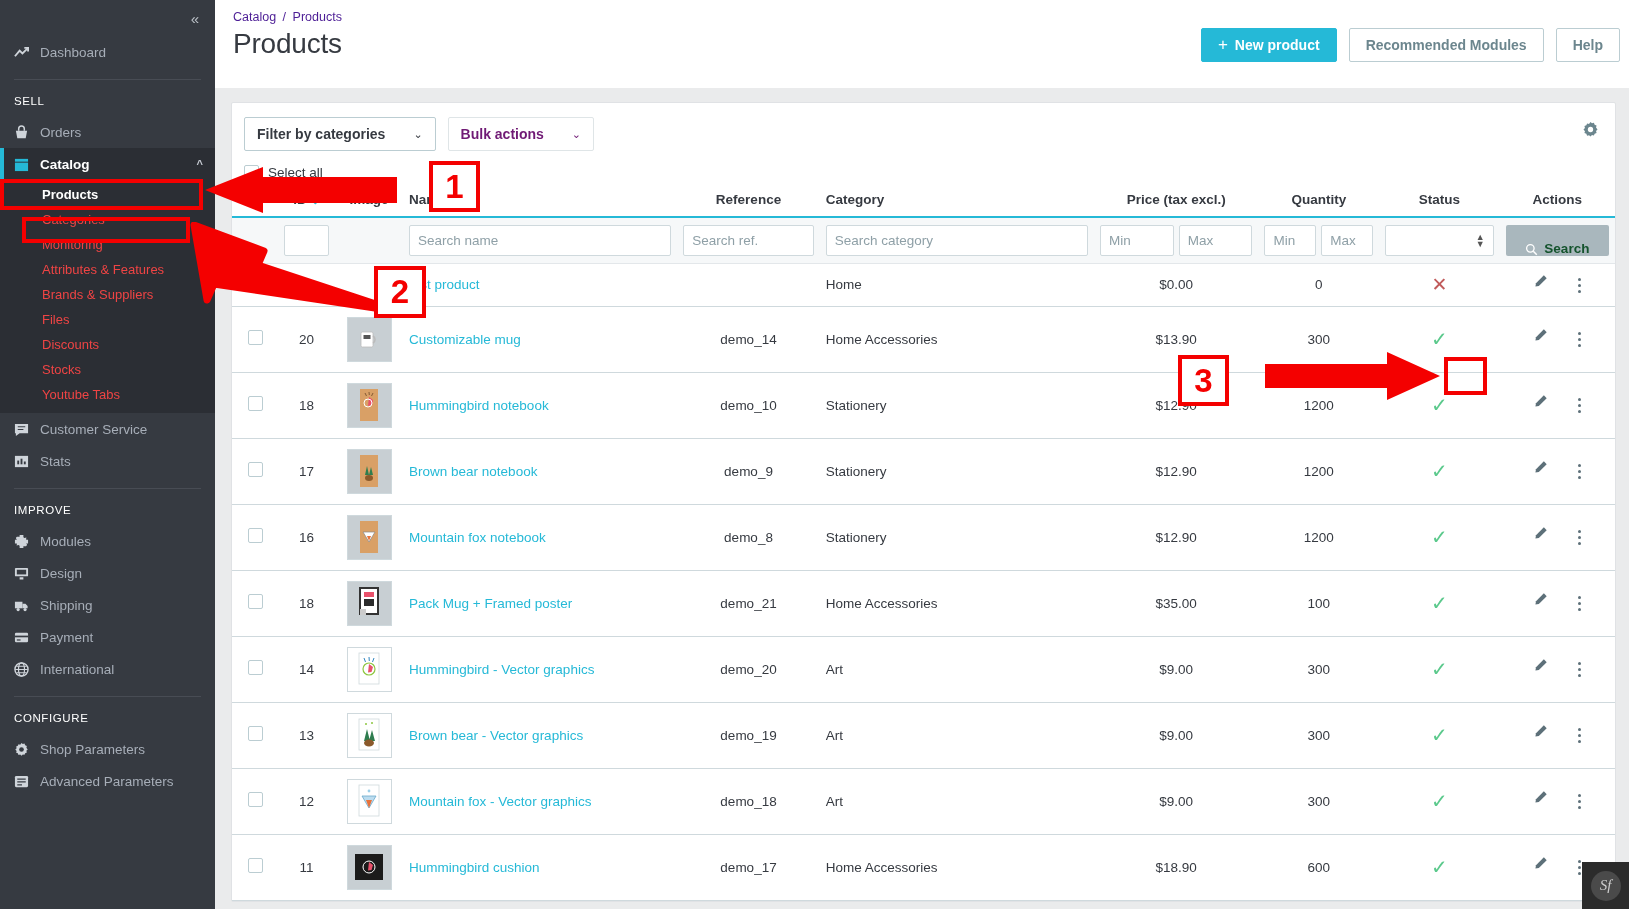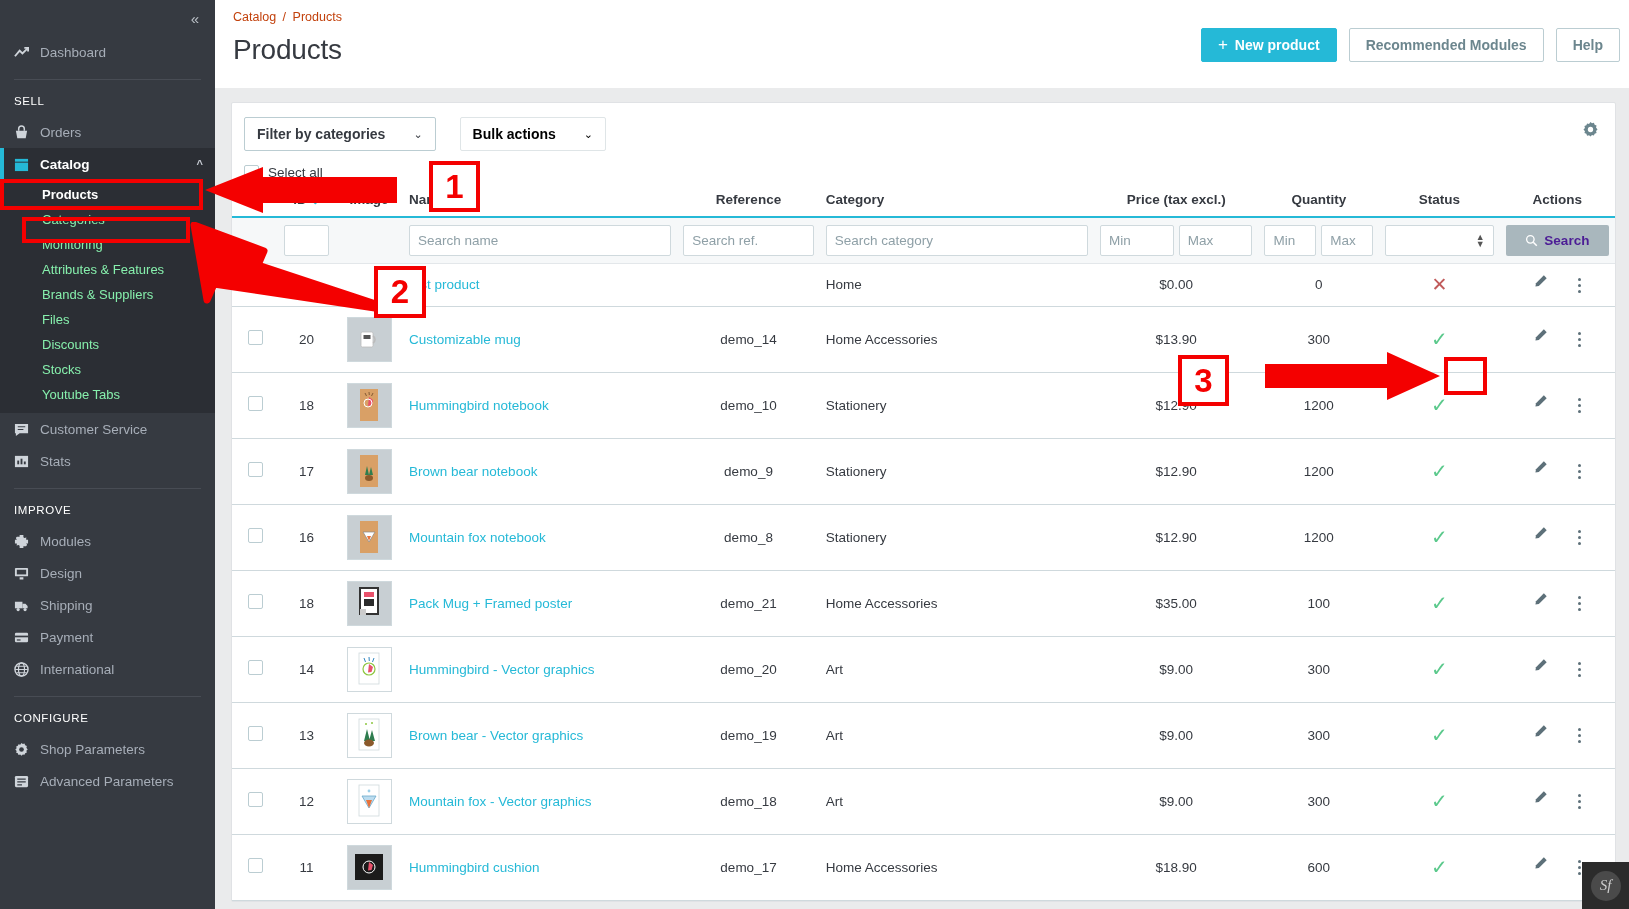--- a/index.html
+++ b/index.html
@@ -31,50 +31,50 @@
     content: ""; position: absolute; left: 0; top: 0; bottom: 0; width: 4px; background: #25b9d7;
   }
   .nav-chevron { margin-left: auto; margin-right: 12px; font-size: 11px; color: #c6cbd2; }
   .nav-sep { height: 1px; background: #484c54; margin: 11px 14px 11px 14px; }
   .nav-section {
     color: #ffffff; font-size: 11.5px; font-weight: normal; letter-spacing: .6px;
     padding: 4px 0 9px 14px;
   }
   .submenu { background: #2b2e34; padding: 2px 0 6px 0; }
   .sub-item {
-    display: block; padding: 5px 0 5px 42px; color: #86efac; font-size: 13px; cursor: pointer;
+    display: block; padding: 5px 0 5px 42px; color: #ef4444; font-size: 13px; cursor: pointer;
     white-space: nowrap;
   }
   .sub-item.active { color: #ffffff; font-weight: bold; }
 
   
   .main { flex: 1 1 auto; height: 909px; background: #eaebec; position: relative; overflow: hidden; }
   .page-head { background: #ffffff; padding: 10px 20px 14px 18px; position: relative; height: 88px; }
-  .breadcrumb { font-size: 12.5px; color: #c2410c; margin-bottom: 10px; }
+  .breadcrumb { font-size: 12.5px; color: #4c1d95; margin-bottom: 4px; }
   .breadcrumb .sep { margin: 0 3px; }
   .page-title { font-size: 28px; color: #363a41; font-weight: normal; letter-spacing: -.2px; }
   .head-actions { position: absolute; right: 9px; top: 28px; display: flex; gap: 12px; align-items: stretch; }
   .btn {
     font-size: 14px; font-weight: bold; border-radius: 2px; padding: 0 16px;
     height: 34px; display: flex; align-items: center; justify-content: center;
     cursor: pointer; white-space: nowrap;
   }
   .btn-primary { background: #25b9d7; color: #fff; border: 1px solid #25b9d7; }
   .btn-primary .plus { font-size: 17px; font-weight: normal; margin-right: 7px; }
   .btn-outline { background: #fff; color: #6c868e; border: 1px solid #bbcdd2; }
 
   .content { padding: 14px 13px 0 16px; }
   .card { background: #fff; border: 1px solid #e0e2e5; border-radius: 2px; position: relative; }
-  .card-toolbar { display: flex; align-items: center; padding: 14px 14px 6px 12px; gap: 24px; position: relative; }
+  .card-toolbar { display: flex; align-items: center; padding: 14px 14px 6px 12px; gap: 12px; position: relative; }
   .dropdown {
     border: 1px solid #bbcdd2; border-radius: 2px; height: 34px;
     display: flex; align-items: center; padding: 0 12px; font-size: 14px;
     color: #363a41; font-weight: bold; background: #fff; cursor: pointer; gap: 28px;
   }
-  .dropdown.muted { color: #000000; border-color: #dfe5e7; cursor: default; }
+  .dropdown.muted { color: #701a75; border-color: #dfe5e7; cursor: default; }
   .dropdown .caret { font-size: 11px; font-weight: normal; }
   .gear-btn { position: absolute; right: 16px; top: 18px; color: #6c868e; cursor: pointer; }
 
   .select-all-row { display: flex; align-items: flex-end; gap: 9px; padding: 8px 0 6px 12px; }
   .cb {
     width: 15px; height: 15px; border: 1px solid #bbcdd2; background: #fff;
     border-radius: 2px; display: inline-block; cursor: pointer; flex: 0 0 15px;
   }
   .select-all-label { font-size: 13.5px; color: #363a41; cursor: pointer; }
 
@@ -96,23 +96,23 @@
   .minmax .inp { width: 50%; text-align: left; }
   .sel {
     width: 100%; height: 31px; border: 1px solid #cfd9dd; border-radius: 2px;
     background: #fff; font-size: 13.5px; color: #6c868e; padding: 0 6px;
     font-family: "Liberation Sans", sans-serif; appearance: none;
     background-image: linear-gradient(transparent, transparent);
   }
   .sel-wrap { position: relative; }
   .sel-arrows { position: absolute; right: 9px; top: 50%; transform: translateY(-50%); font-size: 9px; color: #555; line-height: 7px; pointer-events: none; }
   .search-btn {
-    width: 100%; height: 31px; background: #a9b7bd; color: #4c1d95; border: none;
+    width: 100%; height: 31px; background: #a9b7bd; color: #14532d; border: none;
     border-radius: 2px; font-size: 13.5px; font-weight: bold; cursor: pointer;
-    display: flex; align-items: center; justify-content: center; gap: 6px;
+    display: flex; align-items: flex-end; justify-content: center; gap: 6px;
     font-family: "Liberation Sans", sans-serif;
   }
 
   table.grid td.body { border-bottom: 1px solid #cfd9dd; padding: 10px 6px; font-size: 13.5px; color: #363a41; text-align: center; vertical-align: middle; }
   table.grid td.body.l { text-align: left; }
   .link { color: #25b9d7; text-decoration: none; cursor: pointer; }
   .qty, .price { color: #25b9d7; }
   .thumb {
     width: 45px; height: 45px; background: #c8cfd3; border: 1px solid #cfd9dd;
     display: inline-flex; align-items: center; justify-content: center; overflow: hidden;

